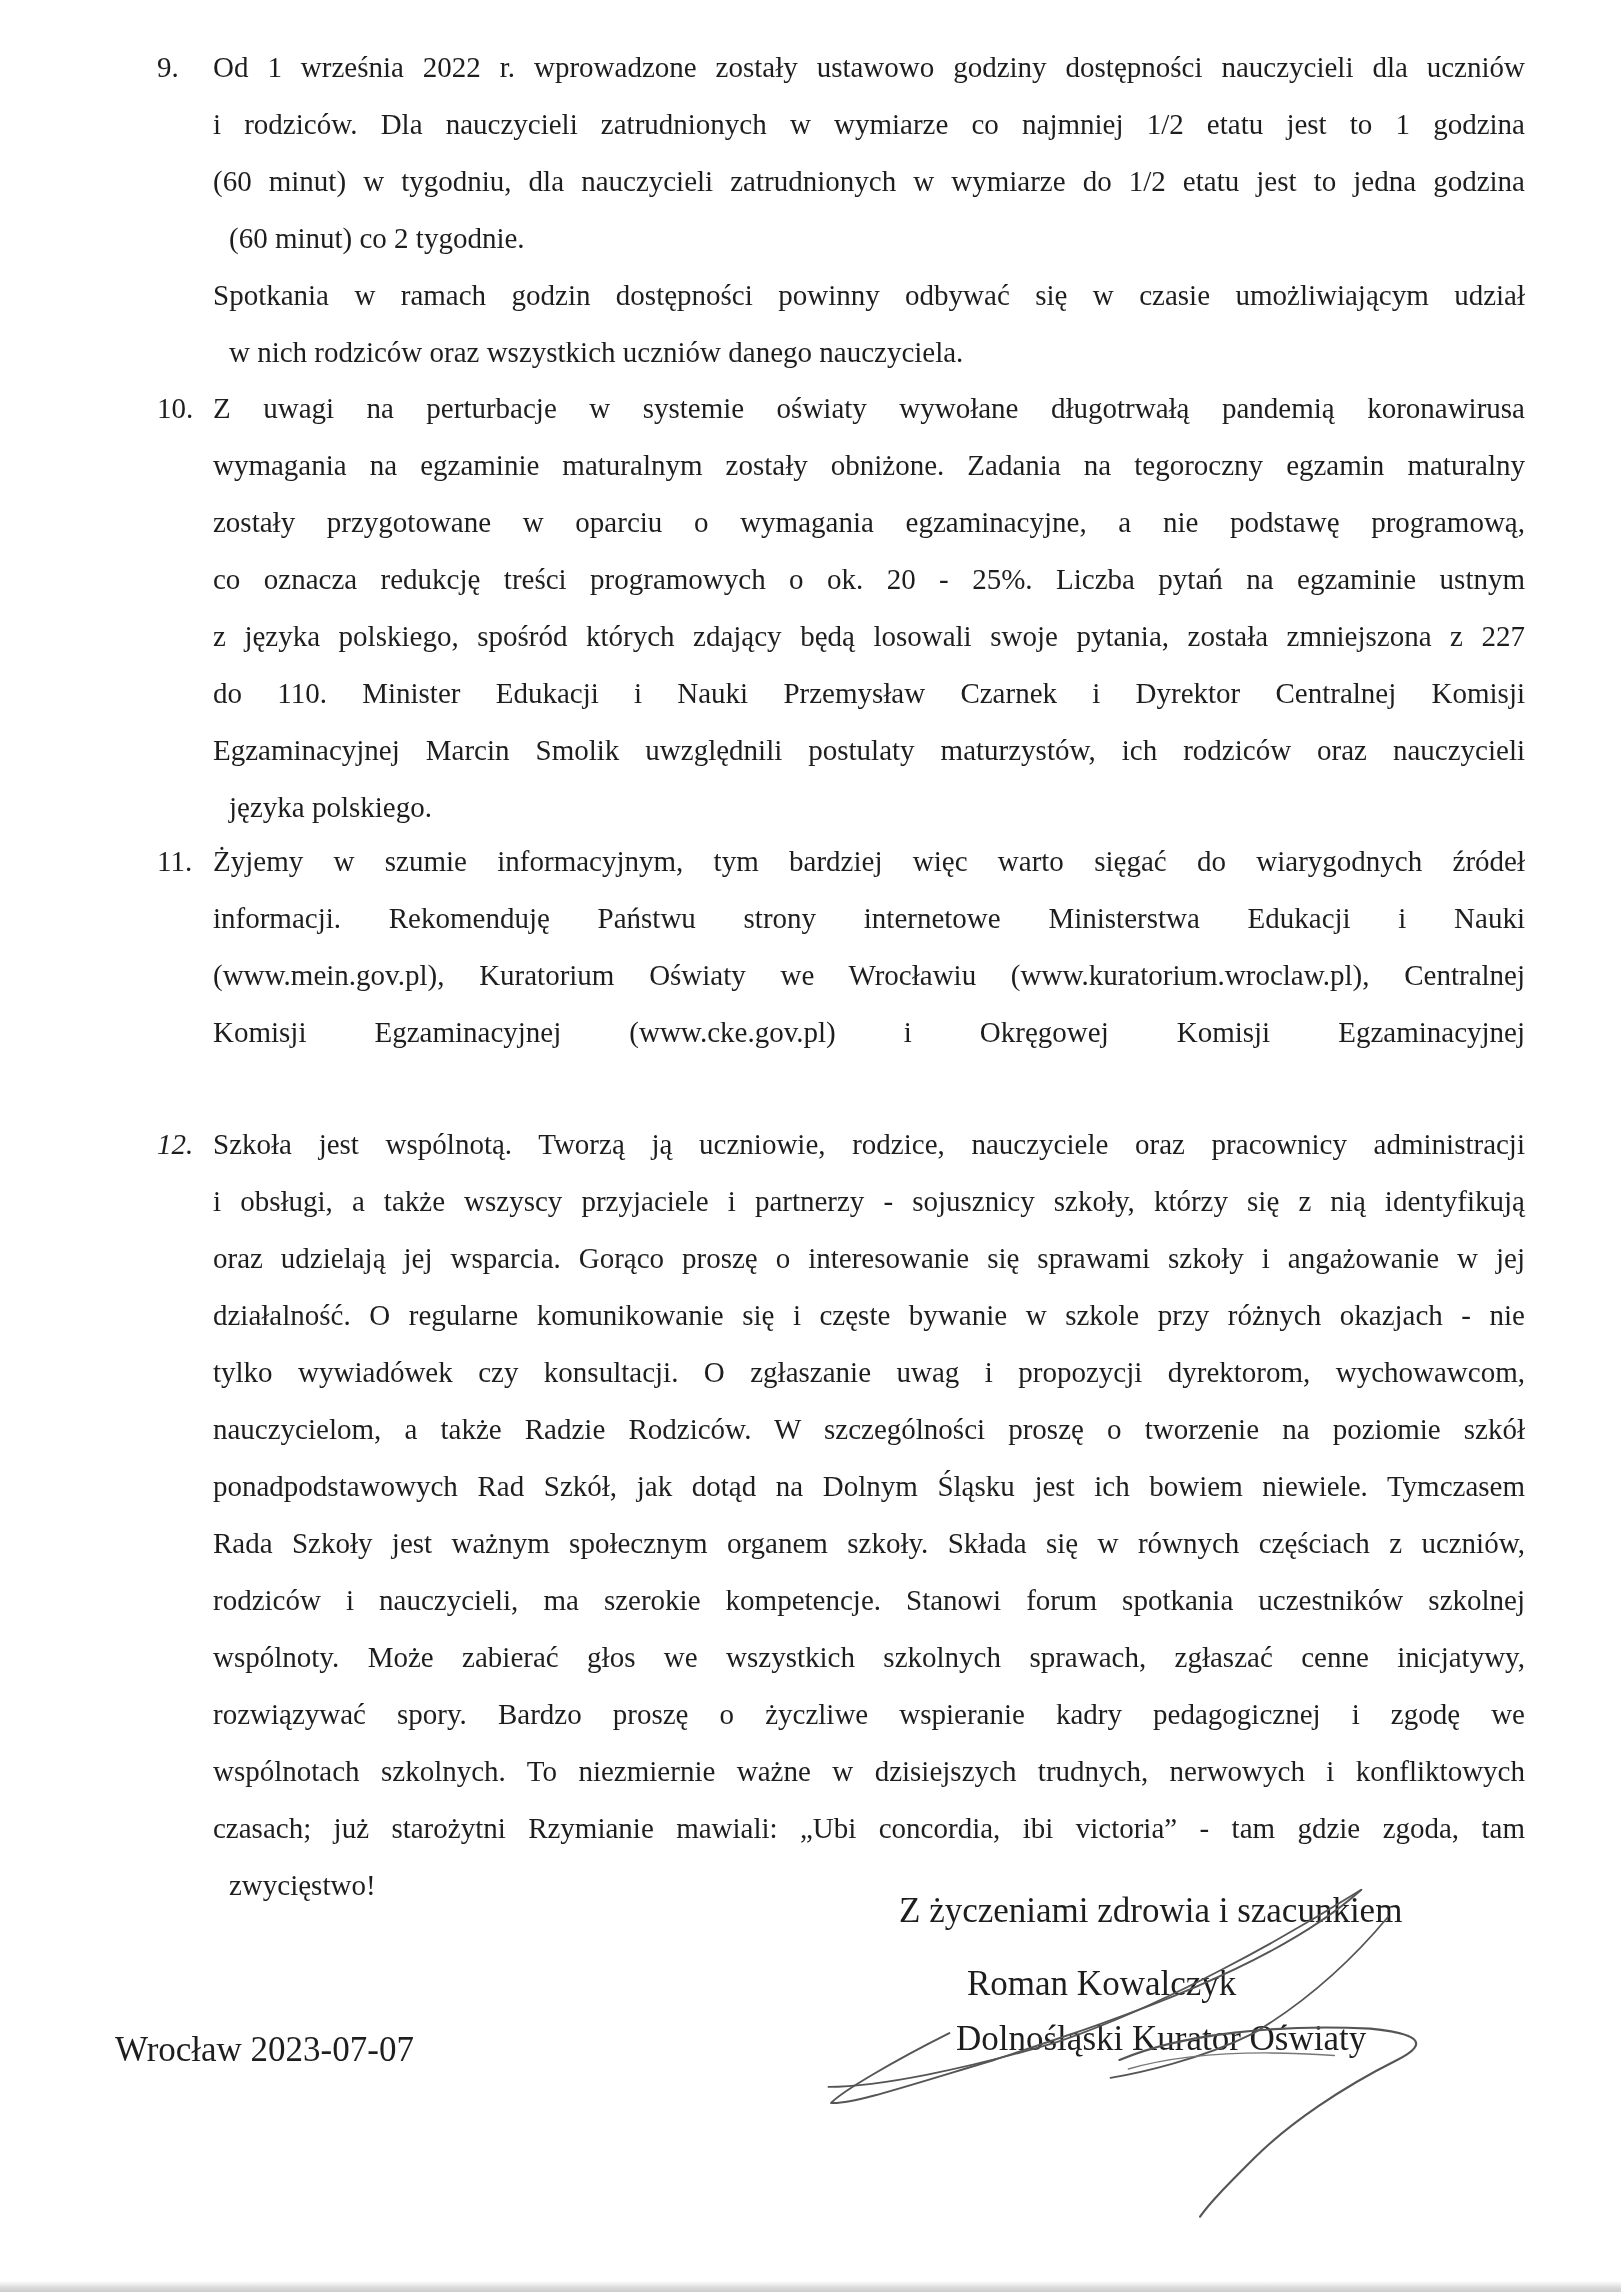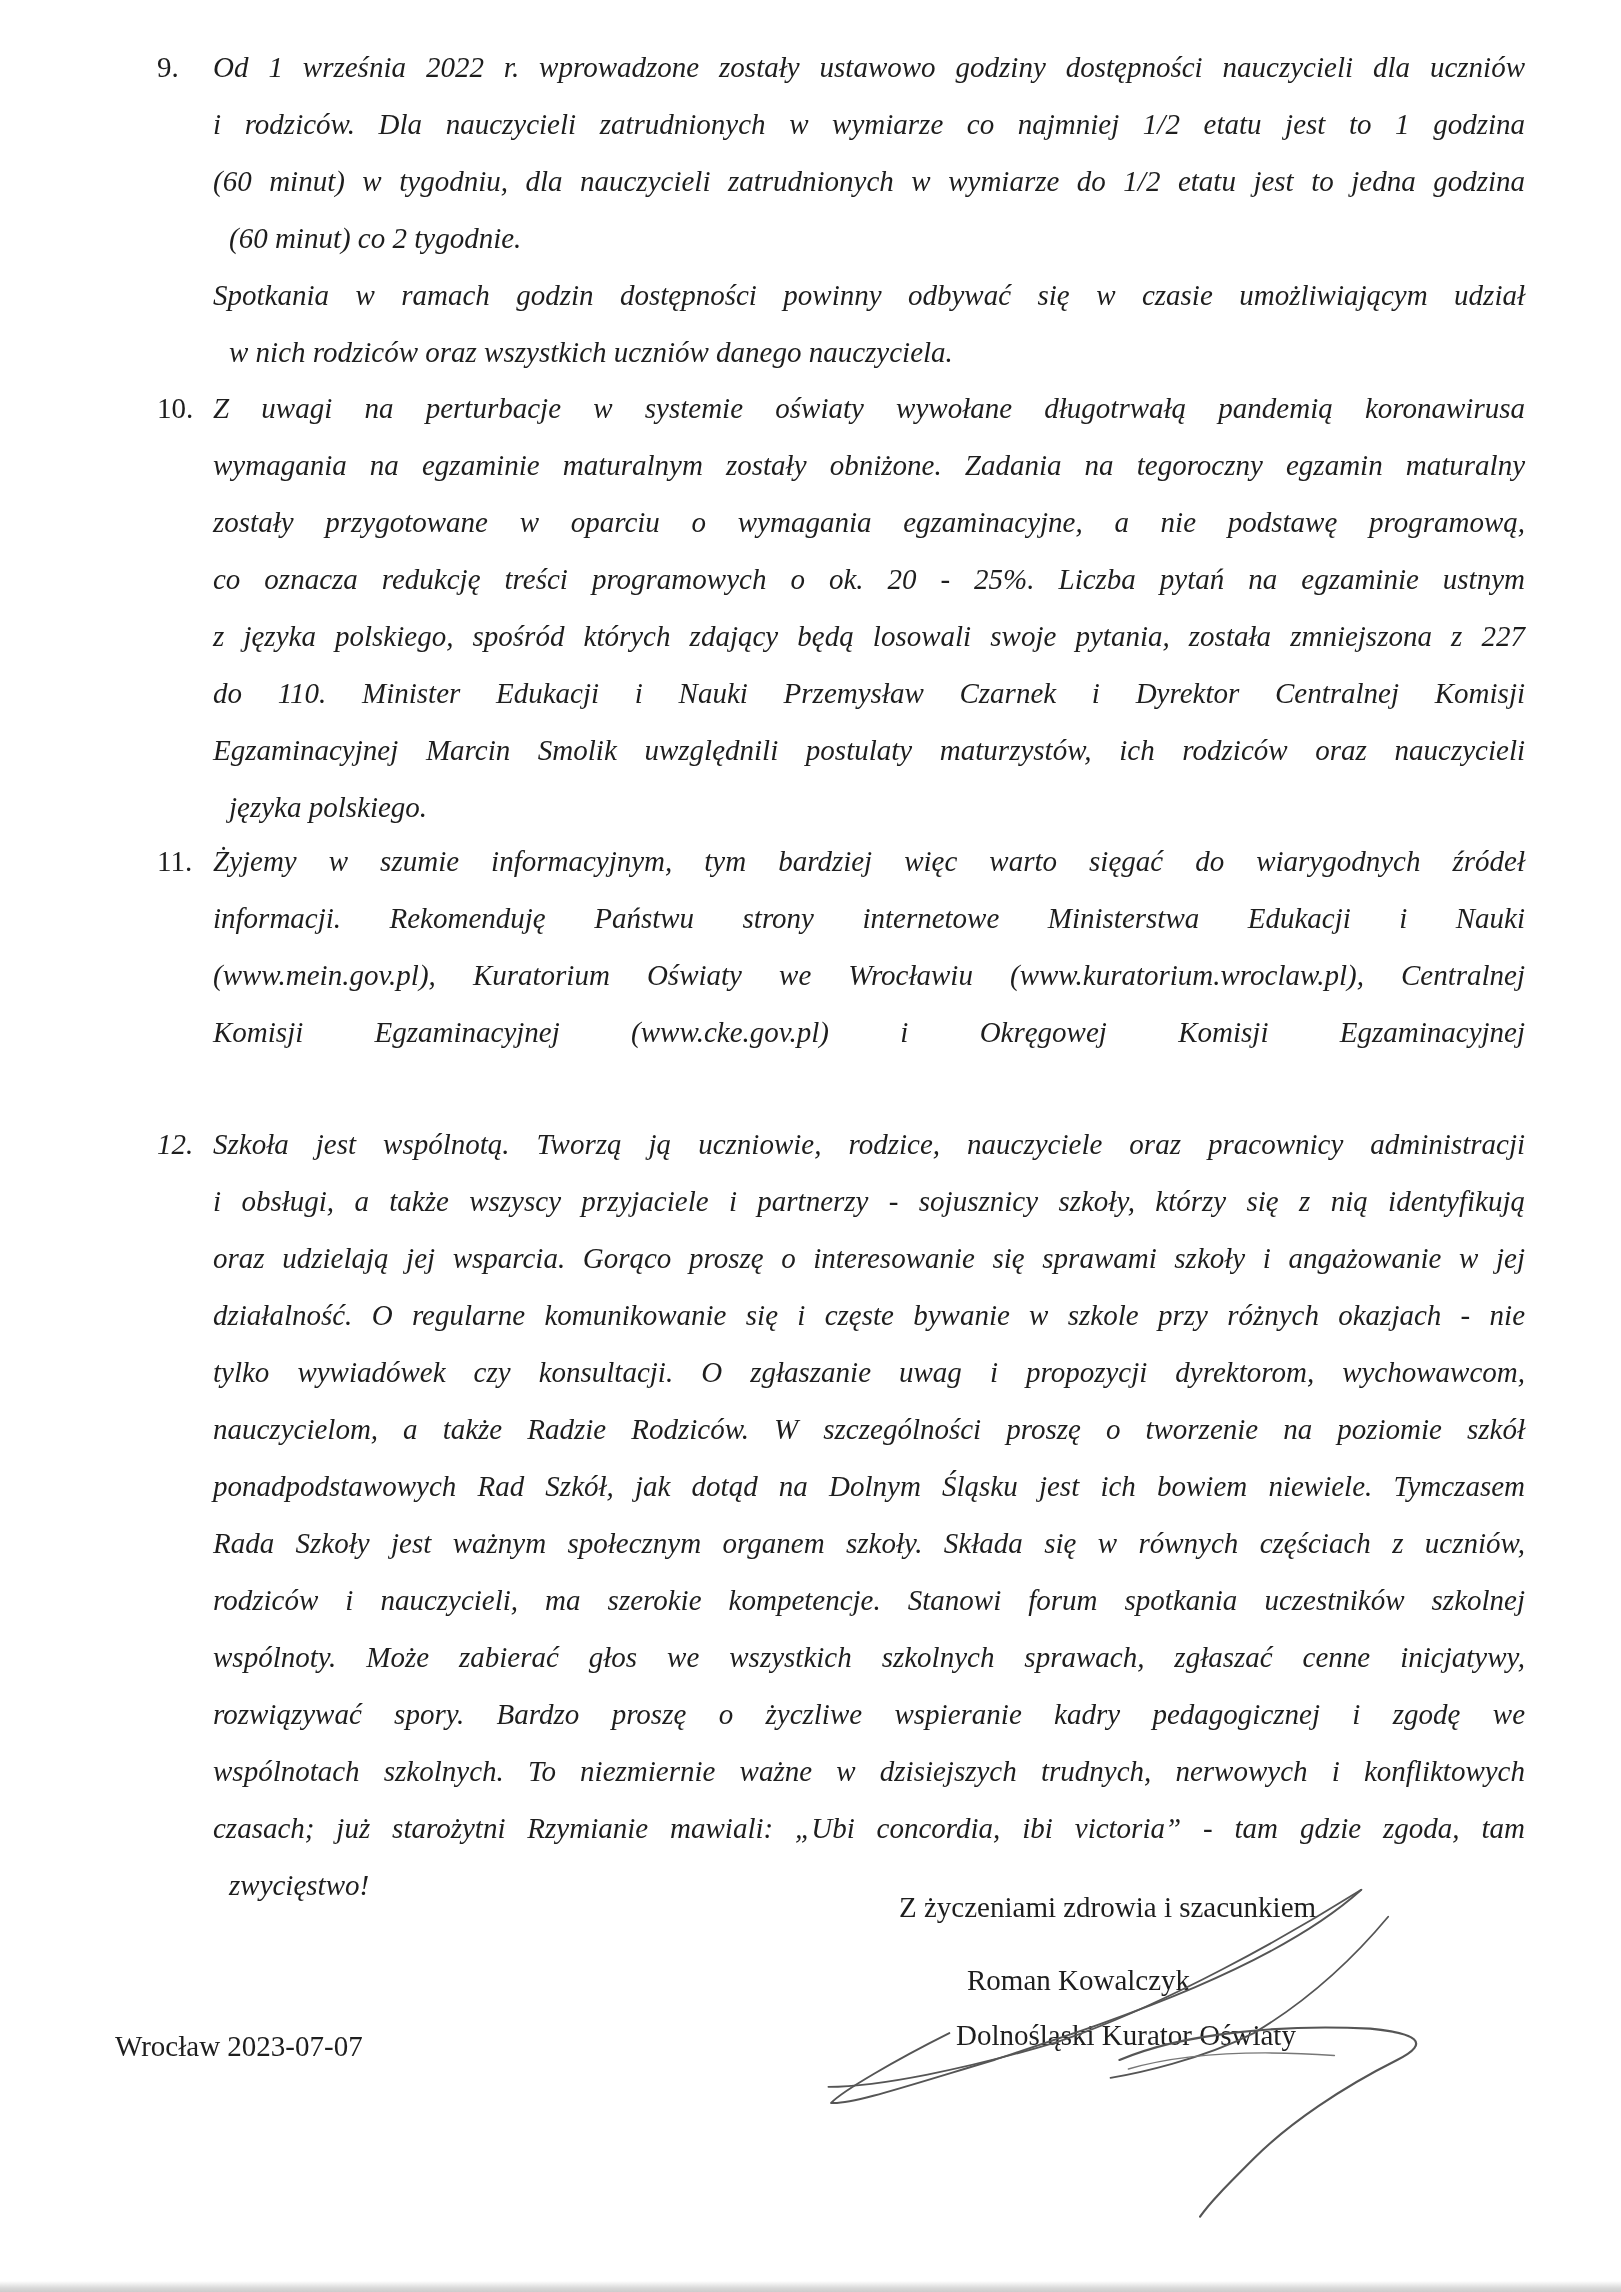--- a/index.html
+++ b/index.html
@@ -7,24 +7,24 @@
   .page {
     position: absolute; left: 0; top: 0; width: 1621px; height: 2293px;
     font-family: "Liberation Serif", serif; color: #1e1e1e;
     font-size: 29px;
   }
   .item { position: absolute; left: 157px; width: 1368px; }
   .item .num { position: absolute; left: 0; top: 0; }
   .item .body { margin-left: 56px; }
   .line {
     height: 57px; line-height: 57px; white-space: nowrap;
-    text-align: justify; text-align-last: justify; display: block; font-style: italic;
+    text-align: justify; text-align-last: justify; display: block;
   }
   .line.last { text-align-last: left; margin-left: 16px; }
-  .closing { position: absolute; font-size: 29px; white-space: nowrap; }
+  .closing { position: absolute; font-size: 35px; white-space: nowrap; }
   .bottom-edge {
     position: absolute; left: 0; bottom: 0; width: 1621px; height: 12.5px;
     background: linear-gradient(to bottom, #ffffff 0%, #d8d8d8 60%, #c9c9c9 100%);
   }
   svg.sig { position: absolute; left: 0; top: 0; pointer-events: none; }
 </style>
 </head>
 <body>
 
 <div class="page">

